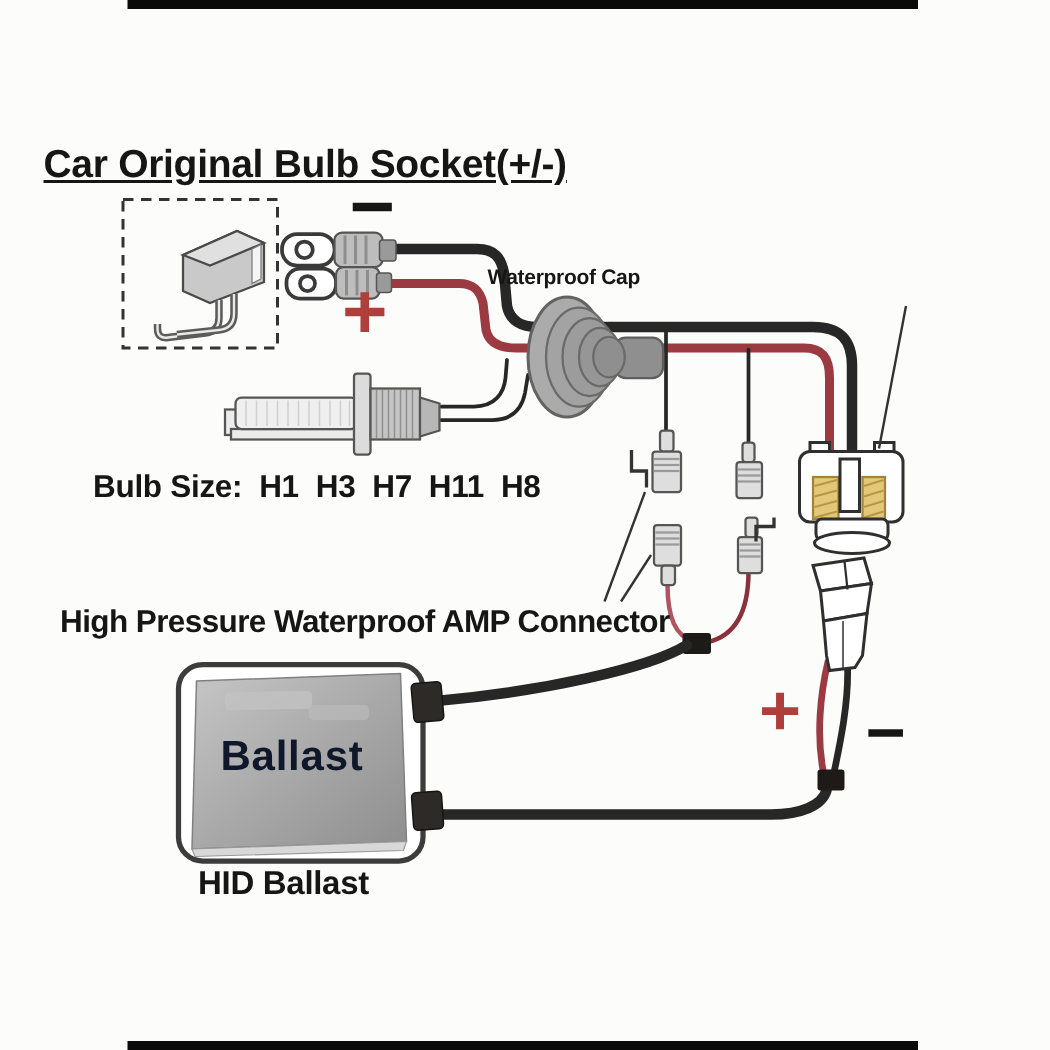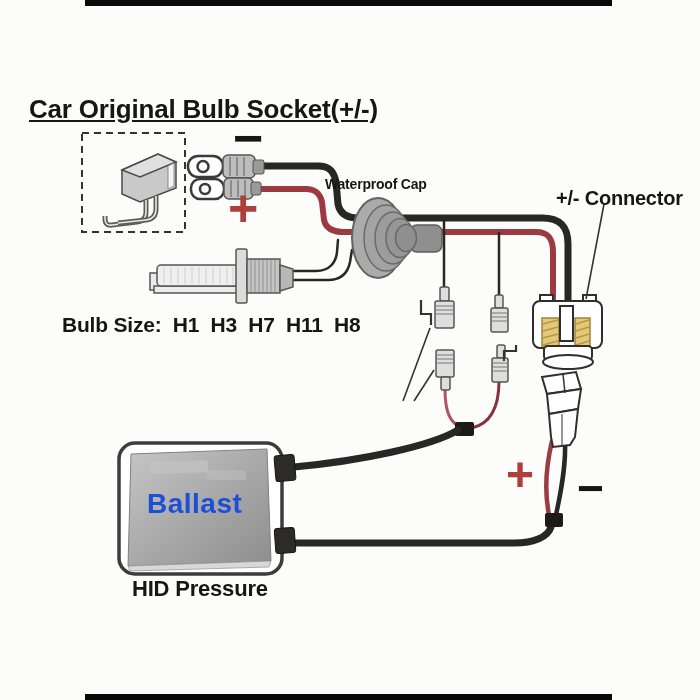--- a/index.html
+++ b/index.html
@@ -9,21 +9,21 @@
     font-family:"Liberation Sans","DejaVu Sans",sans-serif;
   }
   .stage svg{position:absolute;left:0;top:0;}
   .edge-bar{position:absolute;left:85px;width:527px;height:6px;background:#0a0a0a;}
   .lbl{
     position:absolute;font-weight:bold;color:var(--label,#161616);
     line-height:1;white-space:pre;letter-spacing:-0.2px;
   }
   .sym{position:absolute;font-weight:bold;line-height:1;color:var(--label,#161616);}
   .sym.red{color:var(--plus-red,#ae3f3a);}
-  .ballast-text{color:#1d4ed8;letter-spacing:0.5px;}
+  .ballast-text{color:#0f172a;letter-spacing:0.5px;}
   
   .dashed{fill:none;stroke:#333;stroke-width:2;stroke-dasharray:7 5;}
   .wire-black{fill:none;stroke:var(--wire-black,#272727);stroke-linecap:round;}
   .wire-red{fill:none;stroke:var(--wire-red,#9c3a42);stroke-linecap:round;}
   .wire-red-light{fill:none;stroke:var(--wire-red-light,#b05560);stroke-linecap:round;}
   .wire-red-dark{fill:none;stroke:var(--wire-red-dark,#8a323c);stroke-linecap:round;}
   .w7{stroke-width:7;} .w6{stroke-width:6;} .w4{stroke-width:4.5;} .w3{stroke-width:3;} .w2{stroke-width:2.5;}
   .plate{fill:#ffffff;stroke:#3a3a3a;stroke-width:2.5;}
   .hole{fill:#fdfdfd;stroke:#3a3a3a;stroke-width:2.5;}
   .barrel{fill:#bdbdbd;stroke:#555;stroke-width:1.5;}
@@ -193,22 +193,22 @@
       <path d="M403,401 L430,328"></path>
       <path d="M414,401 L434,370"></path>
     </g>
   </svg>
 
   <div class="edge-bar" style="top:0;"></div>
   <div class="edge-bar" style="bottom:0;"></div>
 
   <div class="lbl" style="left:29px;top:96px;font-size:26px;text-decoration:underline;">Car Original Bulb Socket(+/-)</div>
   <div class="lbl" style="left:325px;top:177px;font-size:14px;text-align:right;">Waterproof Cap</div>
-  <div class="lbl" style="left:556px;top:188px;font-size:20px;">+/- Connector</div>
   <div class="lbl" style="left:62px;top:314px;font-size:21px;text-align:right;">Bulb Size:  H1  H3  H7  H11  H8</div>
+  <div class="lbl" style="left:40px;top:404px;font-size:21px;letter-spacing:-0.4px;">High Pressure Waterproof AMP Connector</div>
   <div class="lbl ballast-text" style="left:147px;top:490px;font-size:28px;">Ballast</div>
-  <div class="lbl" style="left:132px;top:578px;font-size:22px;">HID Pressure</div>
+  <div class="lbl" style="left:132px;top:578px;font-size:22px;">HID Ballast</div>
 
   <div class="sym" style="left:233px;top:112px;font-size:52px;">−</div>
   <div class="sym red" style="left:228px;top:182px;font-size:52px;">+</div>
   <div class="sym red" style="left:506px;top:451px;font-size:48px;">+</div>
   <div class="sym" style="left:577px;top:465px;font-size:46px;">−</div>
 </div>
 
 </body></html>

